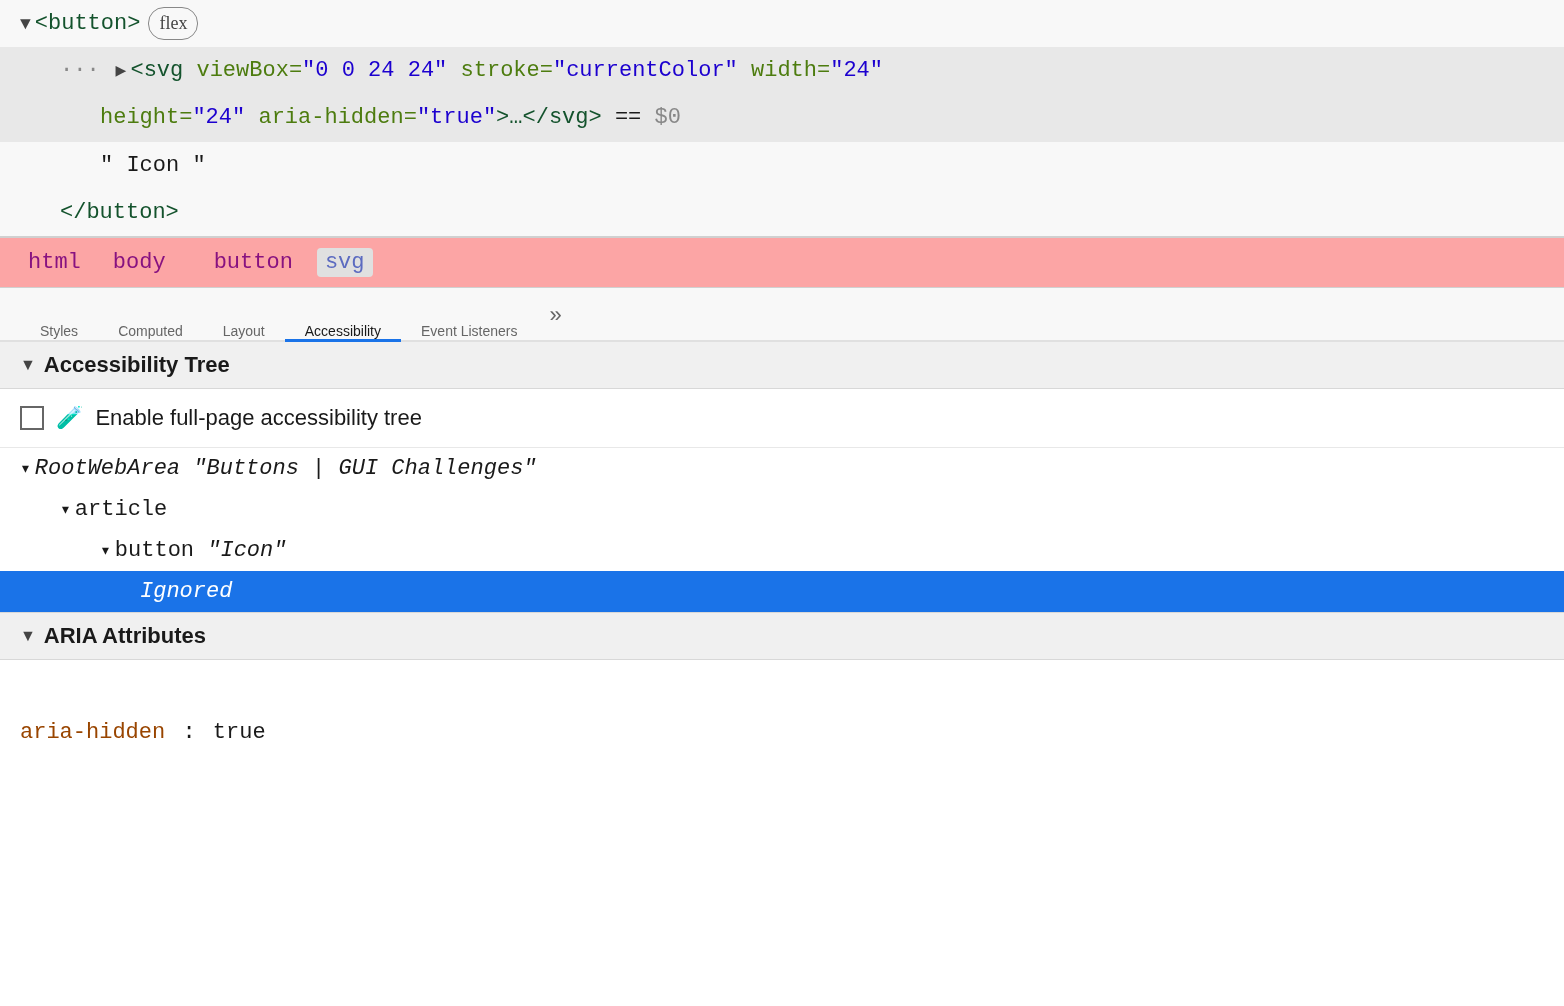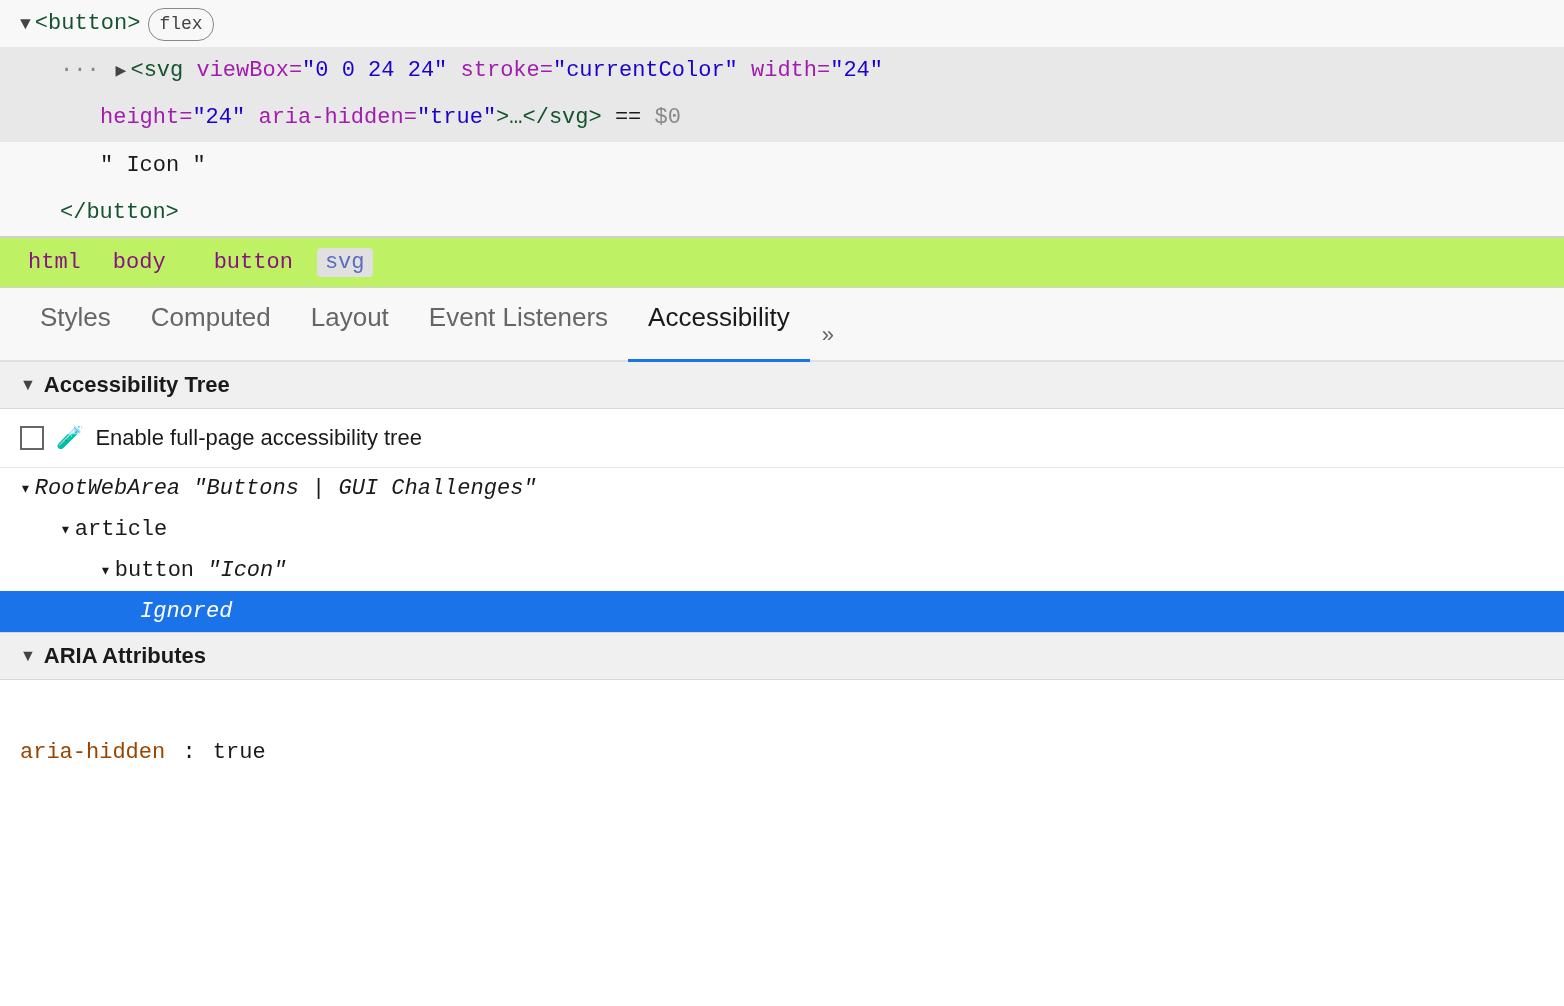--- a/index.html
+++ b/index.html
@@ -49,37 +49,38 @@
       border: none;
       font-family: inherit;
       font-size: 22px;
       cursor: pointer;
       color: #888;
       margin-right: 16px;
       padding: 0;
     }
 
     .tag-color { color: #14532d; }
-    .attr-name-color { color: #a21caf; text-align: center; }
+    .attr-name-color { color: #4d7c0f; text-align: center; }
     .string-color { color: #1c00cf; }
     .dollar-ref { color: #888; }
     .text-node { color: #1a1a1a; }
     .triangle { color: #444; font-size: 18px; margin-right: 4px; }
     .badge {
       border: 1px solid #888;
       border-radius: 16px;
       padding: 1px 10px;
       font-size: 18px;
       color: #444;
       margin-left: 8px;
+      font-family: Liberation Serif, serif;
     }
 
     
     .breadcrumb-bar {
-      background: #bef264;
+      background: #fca5a5;
       border-bottom: 1px solid #d0d0d0;
       border-top: 1px solid #d0d0d0;
       padding: 10px 20px;
       display: flex;
       align-items: center;
       gap: 0;
     }
 
     .breadcrumb-item {
       font-size: 22px;
@@ -105,23 +106,23 @@
     .tabs-bar {
       background: #f8f8f8;
       border-bottom: 2px solid #e0e0e0;
       display: flex;
       align-items: flex-end;
       padding: 0 20px;
     }
 
     .tab-item {
       font-family: Arial, sans-serif;
-      font-size: 26px;
+      font-size: 14px;
       color: #666;
-      padding: 14px 20px 26px;
+      padding: 14px 20px 0;
       cursor: pointer;
       border-bottom: 3px solid transparent;
       margin-bottom: -2px;
     }
 
     .tab-item.active {
       color: #1a1a1a;
       border-bottom: 3px solid #1a73e8;
       font-weight: 500;
     }
@@ -289,22 +290,22 @@
   <span class="breadcrumb-sep">&nbsp;</span>
   <span class="breadcrumb-item">button</span>
   <span class="breadcrumb-sep">&nbsp;</span>
   <span class="breadcrumb-item active">svg</span>
 </div>
 
 <div class="tabs-bar">
   <div class="tab-item">Styles</div>
   <div class="tab-item">Computed</div>
   <div class="tab-item">Layout</div>
+  <div class="tab-item active">Accessibility</div>
   <div class="tab-item">Event Listeners</div>
-  <div class="tab-item active">Accessibility</div>
   <div class="tab-more">»</div>
 </div>
 
 <div class="main-panel">
 
   <div class="section-header">
     <span class="section-triangle">▼</span>
     <span>Accessibility Tree</span>
   </div>
 

